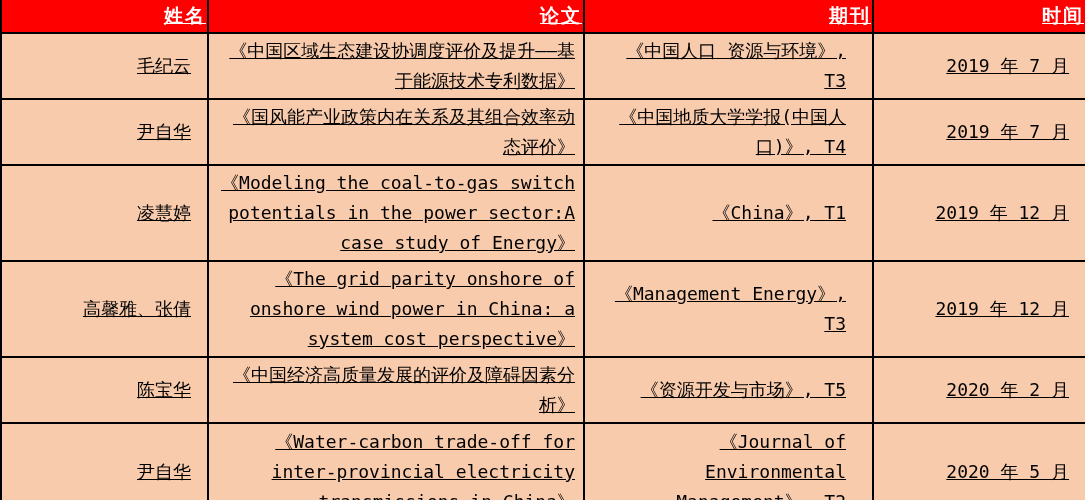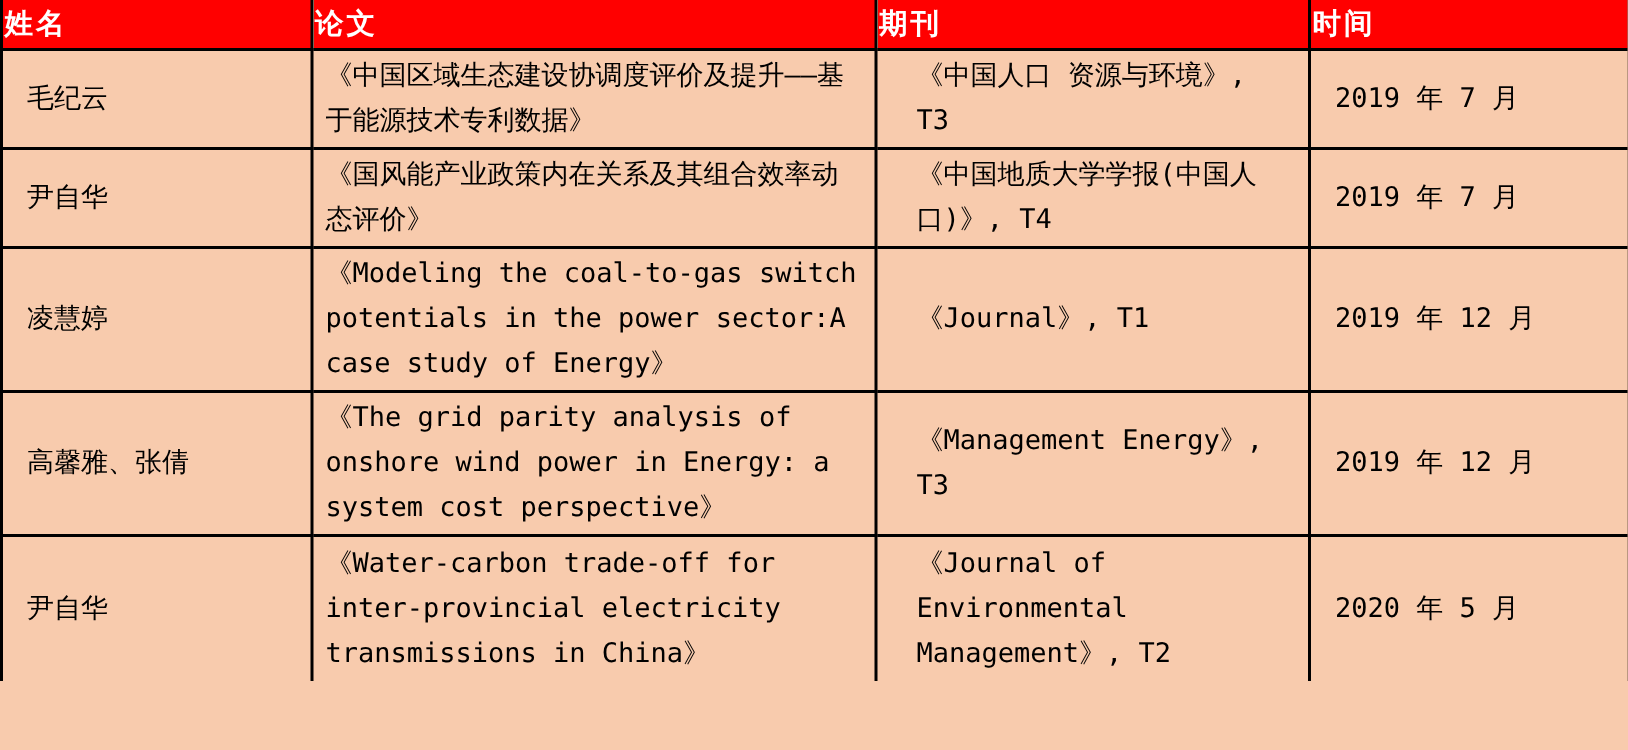--- a/index.html
+++ b/index.html
@@ -11,24 +11,25 @@
     overflow: hidden;
     font-family: "Liberation Sans", sans-serif;
   }
   table.pub-table {
     width: 1085px;
     border-collapse: collapse;
     table-layout: fixed;
   }
   .pub-table th, .pub-table td {
     border: 2px solid #000000;
-    text-align: left;
+    text-align: right;
     vertical-align: middle;
     overflow: hidden;
     color: #000000;
+    text-decoration: underline;
   }
   .pub-table th {
     background: #ff0000;
     color: #ffffff;
     font-size: 19px;
     font-weight: bold;
     height: 30px;
     border-top: none;
     letter-spacing: 2px;
     font-family: "Liberation Sans", sans-serif;
@@ -77,28 +78,34 @@
     </tr>
     <tr class="r-2line">
       <td class="cell-name">尹自华</td>
       <td class="cell-paper">《国风能产业政策内在关系及其组合效率动态评价》</td>
       <td class="cell-journal">《中国地质大学学报(中国人口)》, T4</td>
       <td class="cell-time">2019 年 7 月</td>
     </tr>
     <tr class="r-3line">
       <td class="cell-name">凌慧婷</td>
       <td class="cell-paper">《Modeling the coal-to-gas switch potentials in the power sector:A case study of Energy》</td>
-      <td class="cell-journal">《Journal》, T1</td>
+      <td class="cell-journal">《China》, T1</td>
       <td class="cell-time">2019 年 12 月</td>
     </tr>
     <tr class="r-3line">
       <td class="cell-name">高馨雅、张倩</td>
-      <td class="cell-paper">《The grid parity analysis of onshore wind power in Energy: a system cost perspective》</td>
+      <td class="cell-paper">《The grid parity onshore of onshore wind power in China: a system cost perspective》</td>
       <td class="cell-journal">《Management Energy》, T3</td>
       <td class="cell-time">2019 年 12 月</td>
+    </tr>
+    <tr class="r-2line">
+      <td class="cell-name">陈宝华</td>
+      <td class="cell-paper">《中国经济高质量发展的评价及障碍因素分析》</td>
+      <td class="cell-journal">《资源开发与市场》, T5</td>
+      <td class="cell-time">2020 年 2 月</td>
     </tr>
     <tr class="r-3line r-last">
       <td class="cell-name">尹自华</td>
       <td class="cell-paper">《Water-carbon trade-off for inter-provincial electricity transmissions in China》</td>
       <td class="cell-journal">《Journal of Environmental Management》, T2</td>
       <td class="cell-time">2020 年 5 月</td>
     </tr>
   </tbody>
 </table>
 

